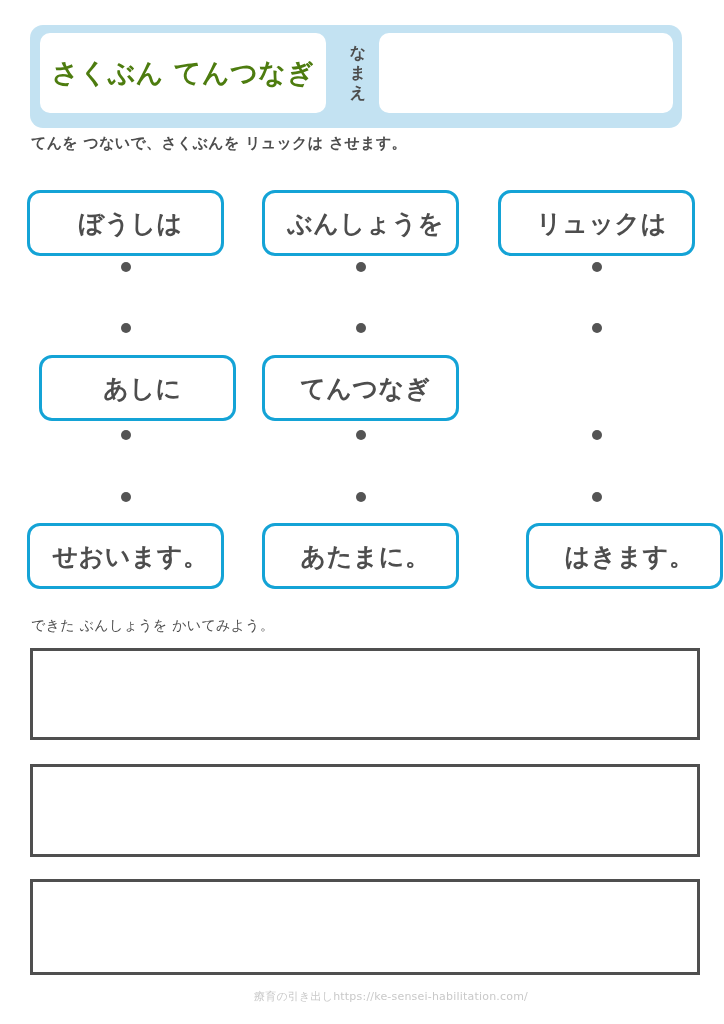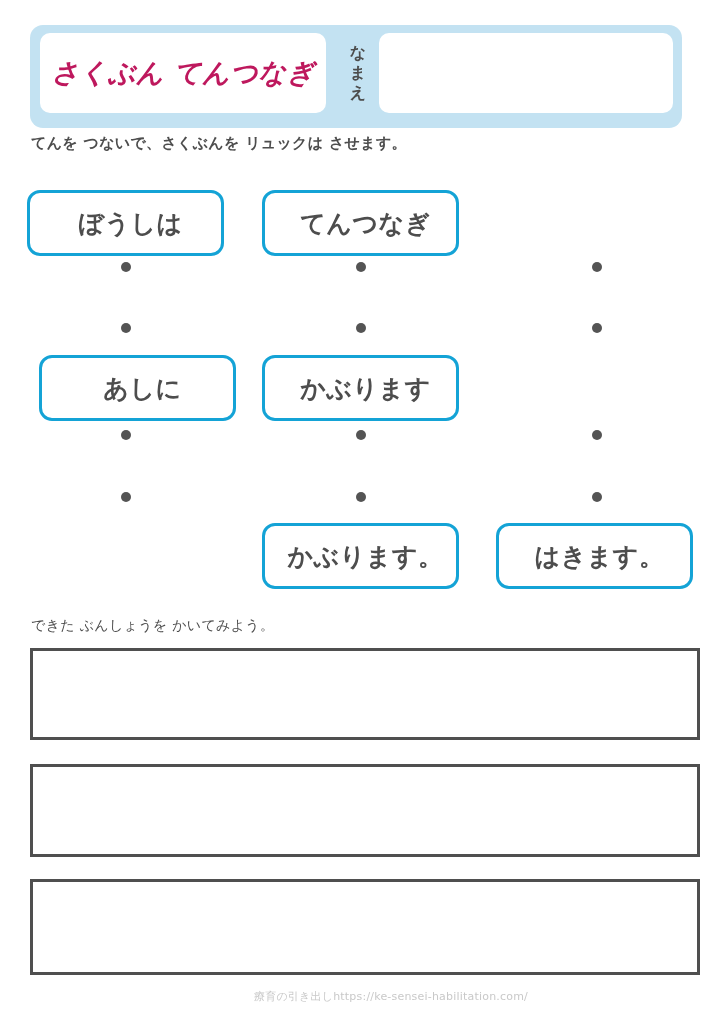--- a/index.html
+++ b/index.html
@@ -41,24 +41,23 @@
     background: #ffffff;
     border-radius: 10px;
     display: flex;
     align-items: center;
     justify-content: center;
     box-sizing: border-box;
   }
   .title-text {
     font-size: 27px;
     font-weight: bold;
-    color: #be185d;
+    color: #4d7c0f;
     letter-spacing: 0.5px;
     white-space: nowrap;
-    font-style: italic;
   }
   .name-label {
     position: absolute;
     left: 314px;
     top: 8px;
     width: 28px;
     height: 80px;
     display: flex;
     flex-direction: column;
     align-items: center;
@@ -183,50 +182,56 @@
   </div>
 
   <div class="instruction">てんを つないで、さくぶんを リュックは させます。</div>
 
   <div class="grid">
 
     <div class="word-box" style="left:27px; top:190px;">
       <span class="word-text">ぼうしは</span>
     </div>
     <div class="word-box" style="left:262px; top:190px;">
-      <span class="word-text">てんつなぎ</span>
+      <span class="word-text">ぶんしょうを</span>
+    </div>
+    <div class="word-box" style="left:498px; top:190px;">
+      <span class="word-text">リュックは</span>
     </div>
 
     <div class="dot" style="left:121px; top:262px;"></div>
     <div class="dot" style="left:356px; top:262px;"></div>
     <div class="dot" style="left:592px; top:262px;"></div>
 
     <div class="dot" style="left:121px; top:323px;"></div>
     <div class="dot" style="left:356px; top:323px;"></div>
     <div class="dot" style="left:592px; top:323px;"></div>
 
     <div class="word-box" style="left:27px; top:355px;margin-left:12px;">
       <span class="word-text">あしに</span>
     </div>
     <div class="word-box" style="left:262px; top:355px;">
-      <span class="word-text">かぶります</span>
+      <span class="word-text">てんつなぎ</span>
     </div>
 
     <div class="dot" style="left:121px; top:430px;"></div>
     <div class="dot" style="left:356px; top:430px;"></div>
     <div class="dot" style="left:592px; top:430px;"></div>
 
     <div class="dot" style="left:121px; top:492px;"></div>
     <div class="dot" style="left:356px; top:492px;"></div>
     <div class="dot" style="left:592px; top:492px;"></div>
 
+    <div class="word-box" style="left:27px; top:523px;">
+      <span class="word-text">せおいます。</span>
+    </div>
     <div class="word-box" style="left:262px; top:523px;">
-      <span class="word-text">かぶります。</span>
-    </div>
-    <div class="word-box" style="left:496px; top:523px;">
+      <span class="word-text">あたまに。</span>
+    </div>
+    <div class="word-box" style="left:526px; top:523px;">
       <span class="word-text">はきます。</span>
     </div>
 
   </div>
 
   <div class="write-prompt">できた ぶんしょうを かいてみよう。</div>
 
   <div class="write-box" style="top:648px; height:92px;"></div>
   <div class="write-box" style="top:764px; height:93px;"></div>
   <div class="write-box" style="top:879px; height:96px;"></div>

